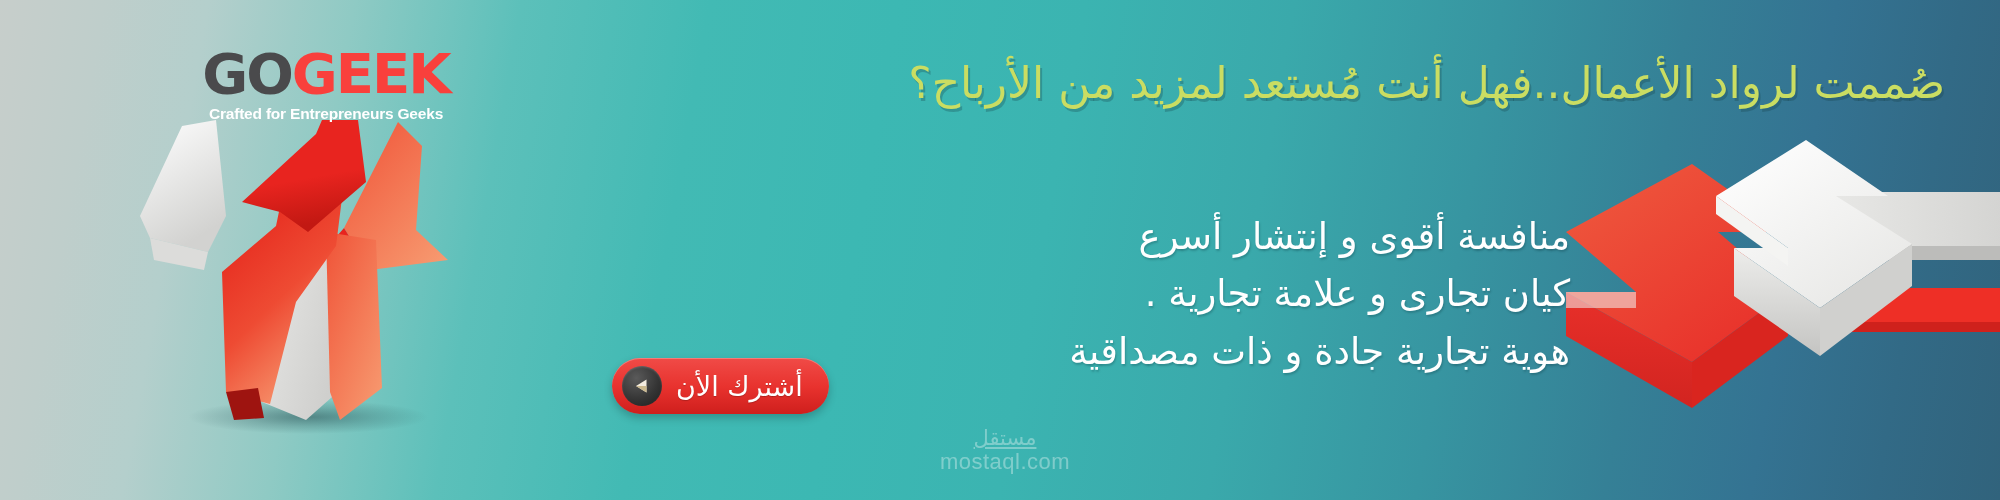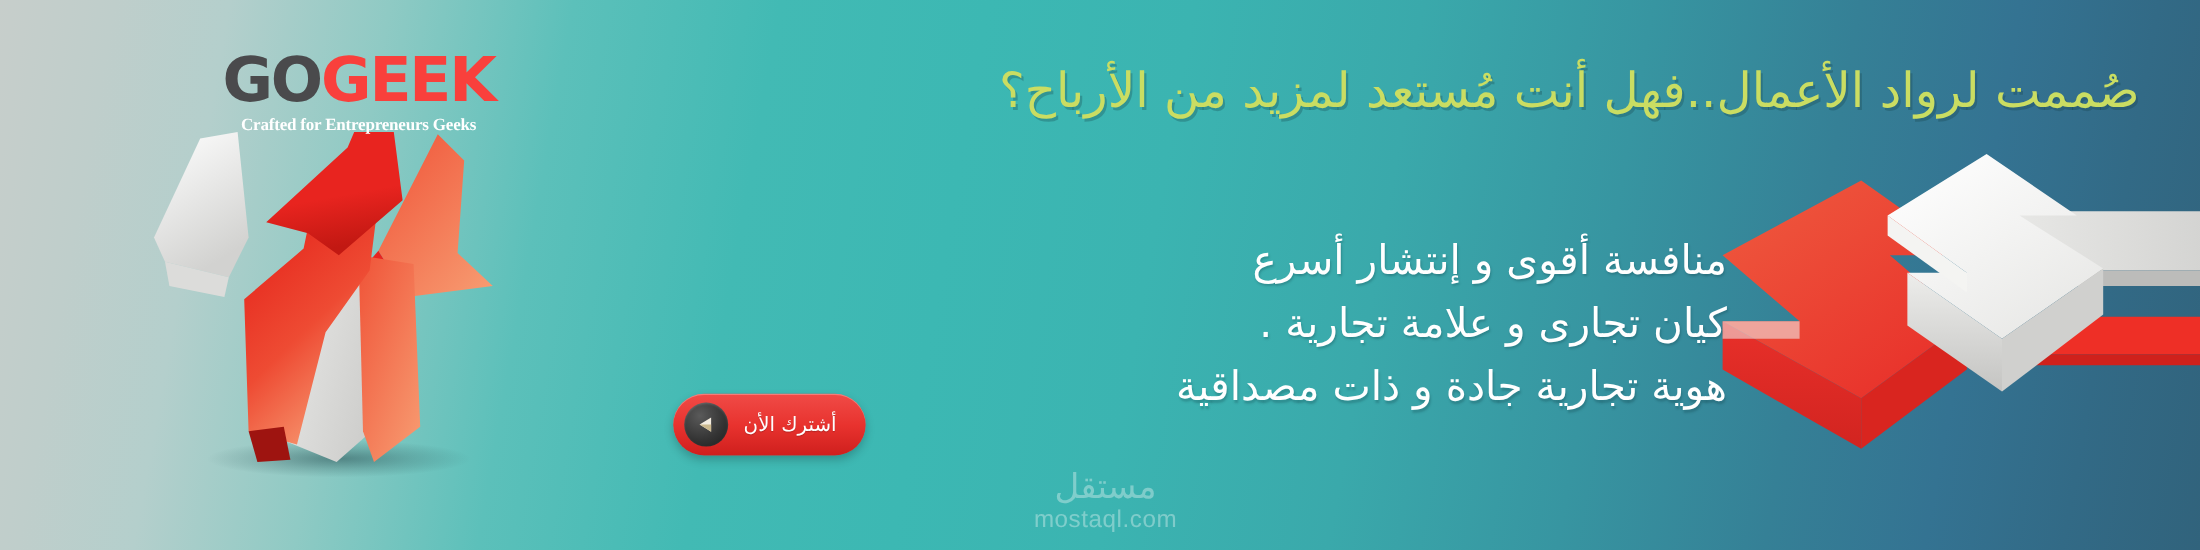--- a/index.html
+++ b/index.html
@@ -42,21 +42,21 @@
   .logo { position:absolute; left:196px; top:46px; width:260px; text-align:center; }
   .logo-word {
     font-family:"DejaVu Sans","Liberation Sans",sans-serif;
     font-weight:bold; font-size:56px; letter-spacing:-2px;
     line-height:1; white-space:nowrap;
   }
   .logo-go   { color:#4a4a4c; }
   .logo-geek { color:#f9403c; }
   .logo-tag {
     margin-top:3px;
-    font-family:Liberation Serif, serif;
+    font-family:Liberation Sans, sans-serif;
     font-weight:bold; font-size:15.5px; color:#ffffff;
     letter-spacing:-0.2px; white-space:nowrap;
   }
 
   
   .headline {
     position:absolute; right:55px; top:55px;
     width:1420px; text-align:right; direction:rtl;
     font-family:"DejaVu Sans","Liberation Sans",sans-serif;
     font-weight:normal; font-size:44px; line-height:1.25;
@@ -81,40 +81,40 @@
     position:absolute; left:612px; top:358px;
     display:flex; flex-direction:row-reverse; align-items:center;
     gap:14px; padding:0 26px 0 10px;
     height:56px; border-radius:28px;
     background:linear-gradient(180deg,#f04b47 0%,#e8322e 52%,#cf1f1d 100%);
     box-shadow:0 4px 9px rgba(0,0,0,.22), inset 0 1px 0 rgba(255,255,255,.28);
     cursor:pointer; border:none;
   }
   .cta-label {
     font-family:"DejaVu Sans","Liberation Sans",sans-serif;
-    font-size:18px; color:#ffffff; direction:rtl; white-space:nowrap;
+    font-size:27px; color:#ffffff; direction:rtl; white-space:nowrap;
     text-shadow:0 1px 1px rgba(0,0,0,.2);
   }
   .cta-icon {
     width:40px; height:40px; border-radius:50%;
     background:radial-gradient(circle at 36% 30%,#5a5a5a 0%,#343434 58%,#1e1e1e 100%);
     display:flex; align-items:center; justify-content:center;
     box-shadow:inset 0 1px 2px rgba(255,255,255,.18);
     flex:0 0 auto;
   }
   .cta-icon svg { display:block; }
 
   
   .watermark {
     position:absolute; left:920px; top:428px;
     width:170px; text-align:center; opacity:.38;
   }
   .wm-ar {
     font-family:"DejaVu Sans","Liberation Sans",sans-serif;
-    font-size:31px; color:#eef7f6; direction:rtl; line-height:1;
+    font-size:21px; color:#eef7f6; direction:rtl; line-height:1;text-decoration:underline;
   }
   .wm-lat {
     margin-top:2px;
     font-family:"Liberation Sans","DejaVu Sans",sans-serif;
     font-weight:normal; font-size:22px; color:#eef7f6;
     letter-spacing:.5px; line-height:1;
   }
 </style>
 </head>
 <body>

